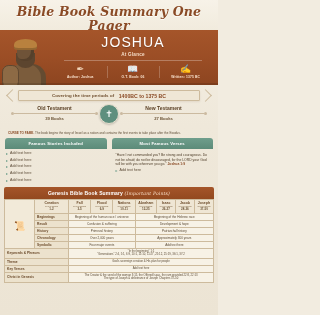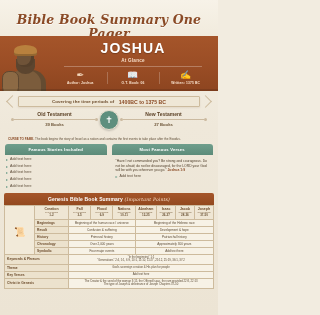--- a/index.html
+++ b/index.html
@@ -9,22 +9,22 @@
     background:#f2ece0;
     color:#4a3b2a;
     overflow:hidden;
     position:relative;
   }
   .page { width:218px; height:315px; position:relative; background:
       linear-gradient(180deg,#f6f1e6 0%,#efe8da 40%,#ece4d4 100%); }
 
   
   .header {
-    height:36px; background:linear-gradient(180deg,#f7f2e8,#f1ebdd);
-    padding-top:13px; text-align:center; position:relative;
+    height:30px; background:linear-gradient(180deg,#f7f2e8,#f1ebdd);
+    padding-top:5px; text-align:center; position:relative;
   }
   .title {
     font-family:"DejaVu Serif", serif;
     font-style:italic; font-weight:bold;
     font-size:12.5px; color:#8a4a25;
     letter-spacing:.2px; line-height:14px;
     text-shadow:0 .5px 0 rgba(255,255,255,.8);
   }
   .subtitle {
     font-size:2.9px; line-height:4.1px; color:#6d5c46;
@@ -65,21 +65,21 @@
     position:absolute; left:2px; top:25px; width:38px; height:30px;
     background:#7b5c3c; border-radius:14px 14px 4px 4px;
     box-shadow:inset -5px 0 0 rgba(0,0,0,.18);
   }
   .fig .shield{
     position:absolute; left:-4px; top:26px; width:17px; height:25px;
     background:#8d6a45; border:1.2px solid #5f4730; border-radius:8px 8px 10px 10px;
   }
   .band-main{ flex:1; padding:1px 6px 0 0; }
   .bookname{
-    text-align:center; color:#fff; font-weight:bold;
+    text-align:center; color:#fff; font-weight:normal;
     font-size:14px; letter-spacing:1.1px; line-height:18px;
     font-family:"Liberation Sans", sans-serif;
     text-shadow:0 1px 1px rgba(0,0,0,.25); padding-top:2px;
   }
   .glance{
     text-align:center; color:#f6ddc8; font-size:4.6px;
     font-weight:bold; letter-spacing:.25px; margin-top:1px;
   }
   .rule{ height:1px; background:rgba(255,255,255,.28); margin:3px 10px 0; }
   .stats{ display:flex; margin-top:3px; }

